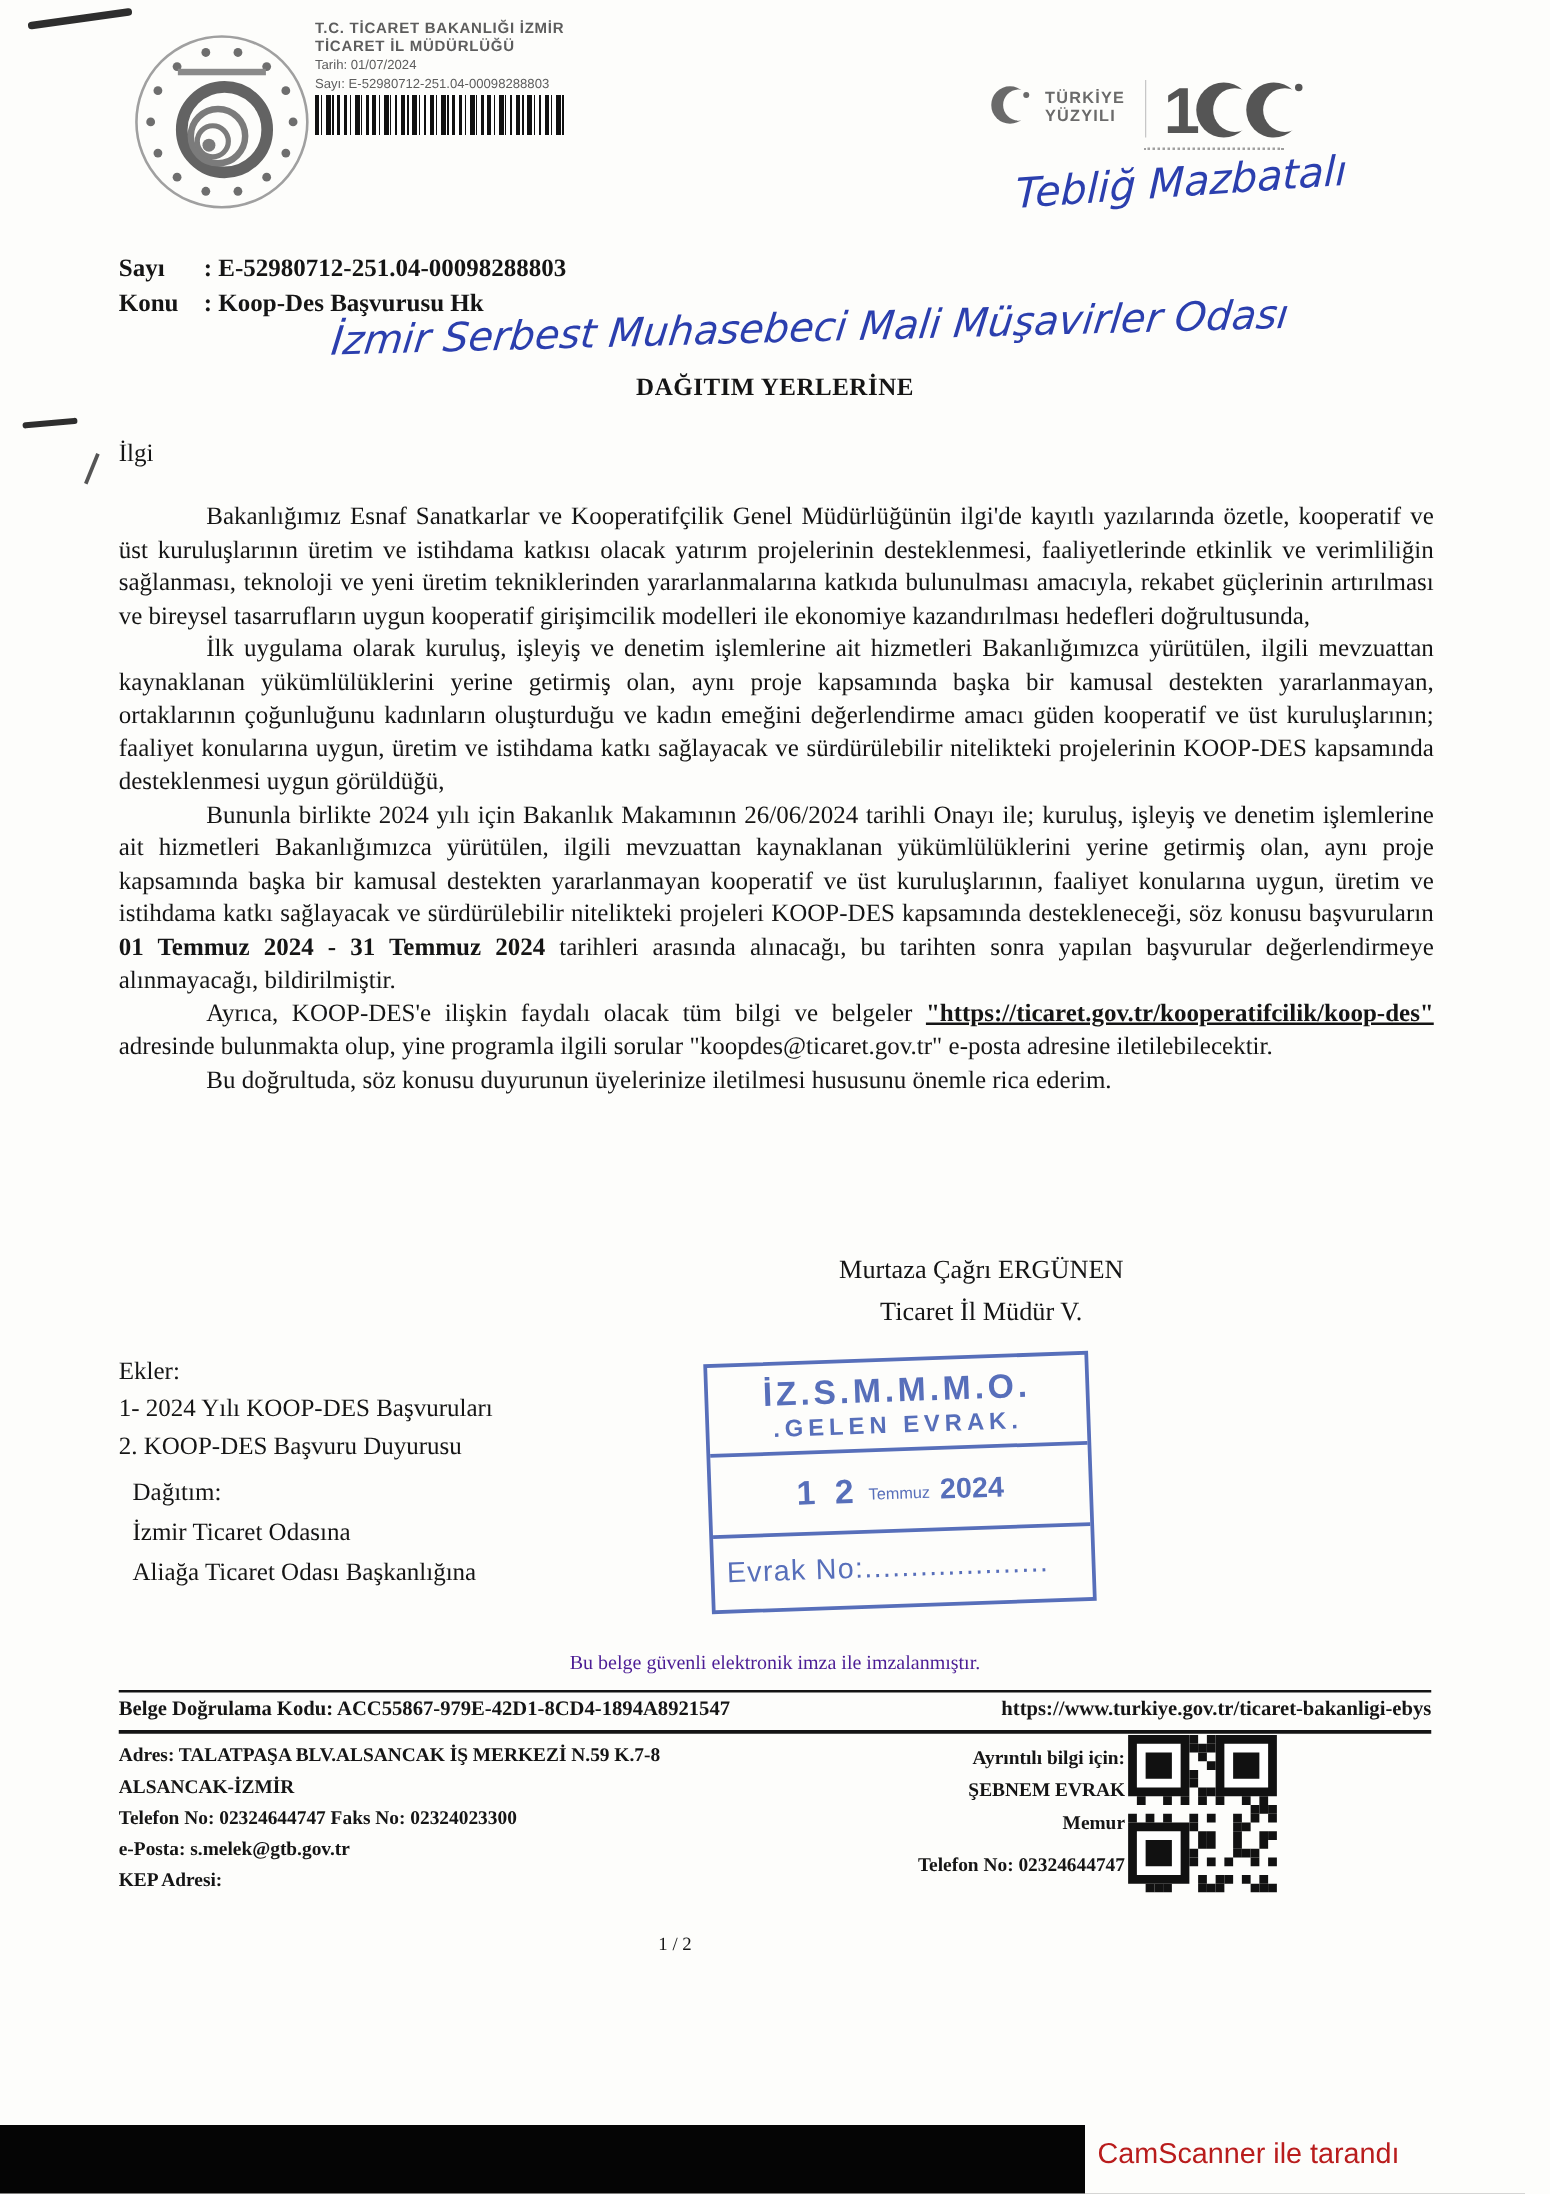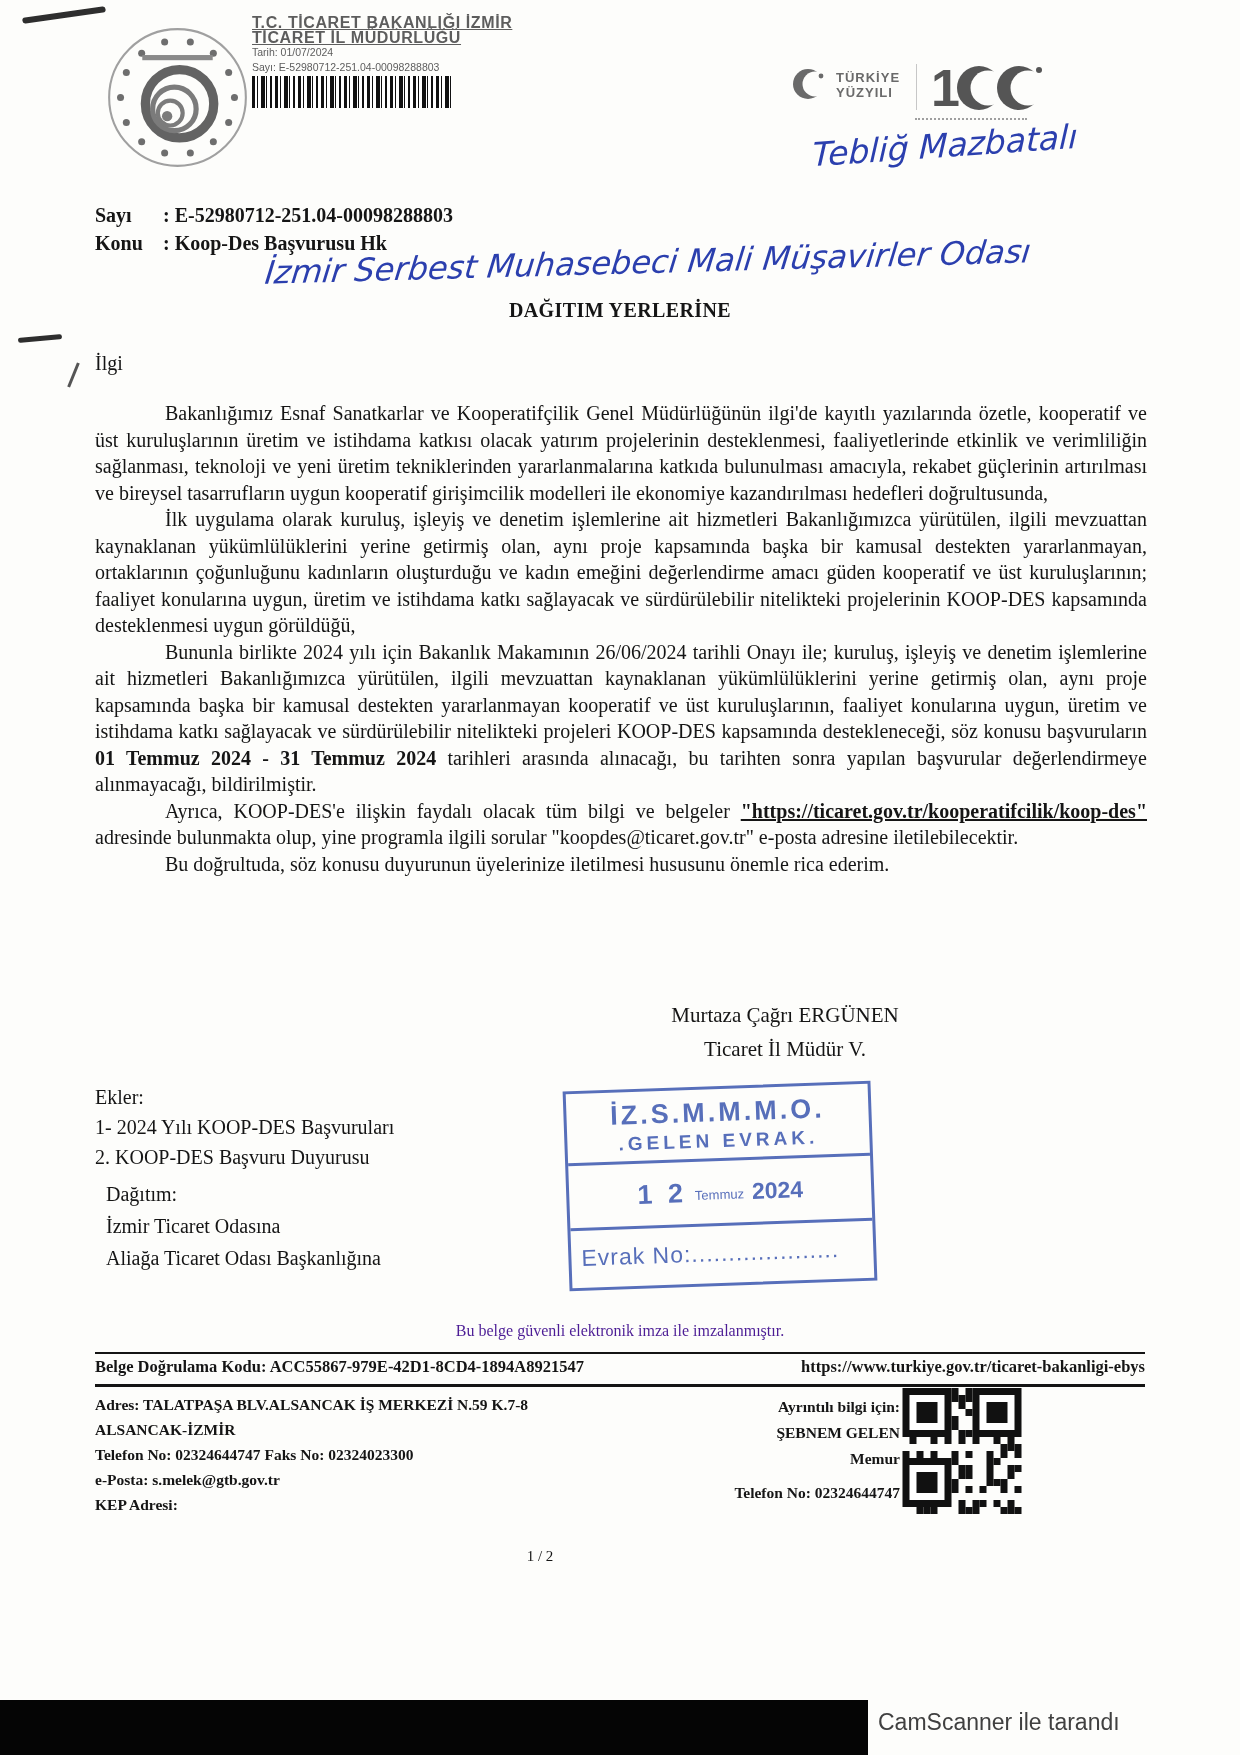--- a/index.html
+++ b/index.html
@@ -2,21 +2,21 @@
 <html><head>
 <meta charset="utf-8">
 <style>
   html,body{margin:0;padding:0;background:#9a9a9a;}
   .page{position:relative;width:1240px;height:1755px;background:#fdfdfb;overflow:hidden;
         font-family:"Liberation Serif", serif;color:#151515;}
   .abs{position:absolute;}
 
   
   .hdr-meta{left:252px;top:15px;font-family:"Liberation Sans", sans-serif;color:#5d5d5d;line-height:15px;}
-  .hdr-meta .l1,.hdr-meta .l2{font-size:16px;font-weight:bold;letter-spacing:.6px;text-decoration:underline;}
+  .hdr-meta .l1,.hdr-meta .l2{font-size:12px;font-weight:bold;letter-spacing:.6px;}
   .hdr-meta .l3,.hdr-meta .l4{font-size:10.5px;}
   .barcode{left:252px;top:76px;width:200px;height:32px;
     background:repeating-linear-gradient(90deg,#111 0 3px,#fff 3px 5px,#111 5px 6px,#fff 6px 9px,#111 9px 13px,#fff 13px 14px,#111 14px 15px,#fff 15px 18px,#111 18px 20px,#fff 20px 23px);}
 
   
   .title-block{left:300px;top:86px;width:510px;text-align:center;font-weight:bold;}
   .title-tc{font-size:21px;}
   .title-1{font-size:22px;letter-spacing:.5px;margin-top:4px;}
   .title-2{font-size:19px;margin-top:5px;}
 
@@ -76,21 +76,21 @@
   .rule-top{top:1352px;height:2px;}
   .rule-mid{top:1384px;height:3px;}
   .dogrulama{left:95px;top:1357px;width:1050px;display:flex;justify-content:space-between;font-size:16.5px;font-weight:bold;}
   .addr{left:95px;top:1392px;font-size:15.5px;font-weight:bold;line-height:25px;}
   .contact{left:620px;top:1394px;width:280px;text-align:right;font-size:15.5px;font-weight:bold;line-height:26px;}
   .contact .phone{margin-top:8px;}
   .qr-box{left:902px;top:1388px;}
   .pagenum{left:95px;top:1548px;width:890px;text-align:center;font-size:15px;}
 
   .scan-bar{left:0;top:1700px;width:868px;height:55px;background:#050505;}
-  .scan-text{left:878px;top:1709px;font-family:"Liberation Sans", sans-serif;font-size:23px;color:#404040;}
+  .scan-text{left:878px;top:1709px;font-family:"Liberation Sans", sans-serif;font-size:23px;color:#b91c1c;}
 </style>
 </head>
 <body>
 
 <div class="page">
 
   <div class="abs pen pen-top"></div>
   <div class="abs pen pen-dash"></div>
   <div class="abs pen-tick" style="position:absolute;background:#555;"></div>
 
@@ -234,21 +234,21 @@
   <div class="abs addr">
     <div>Adres: TALATPAŞA BLV.ALSANCAK İŞ MERKEZİ N.59 K.7-8</div>
     <div>ALSANCAK-İZMİR</div>
     <div>Telefon No: 02324644747 Faks No: 02324023300</div>
     <div>e-Posta: s.melek@gtb.gov.tr</div>
     <div>KEP Adresi:</div>
   </div>
 
   <div class="abs contact">
     <div>Ayrıntılı bilgi için:</div>
-    <div>ŞEBNEM GELEN</div>
+    <div>ŞEBNEM EVRAK</div>
     <div>Memur</div>
     <div class="phone">Telefon No: 02324644747</div>
   </div>
 
   <svg class="abs qr-box" width="120" height="126" viewBox="0 0 102 108">
       <rect x="42" y="0" width="6" height="6" fill="#111"></rect>
       <rect x="54" y="0" width="6" height="6" fill="#111"></rect>
       <rect x="42" y="6" width="6" height="6" fill="#111"></rect>
       <rect x="48" y="6" width="6" height="6" fill="#111"></rect>
       <rect x="54" y="6" width="6" height="6" fill="#111"></rect>

